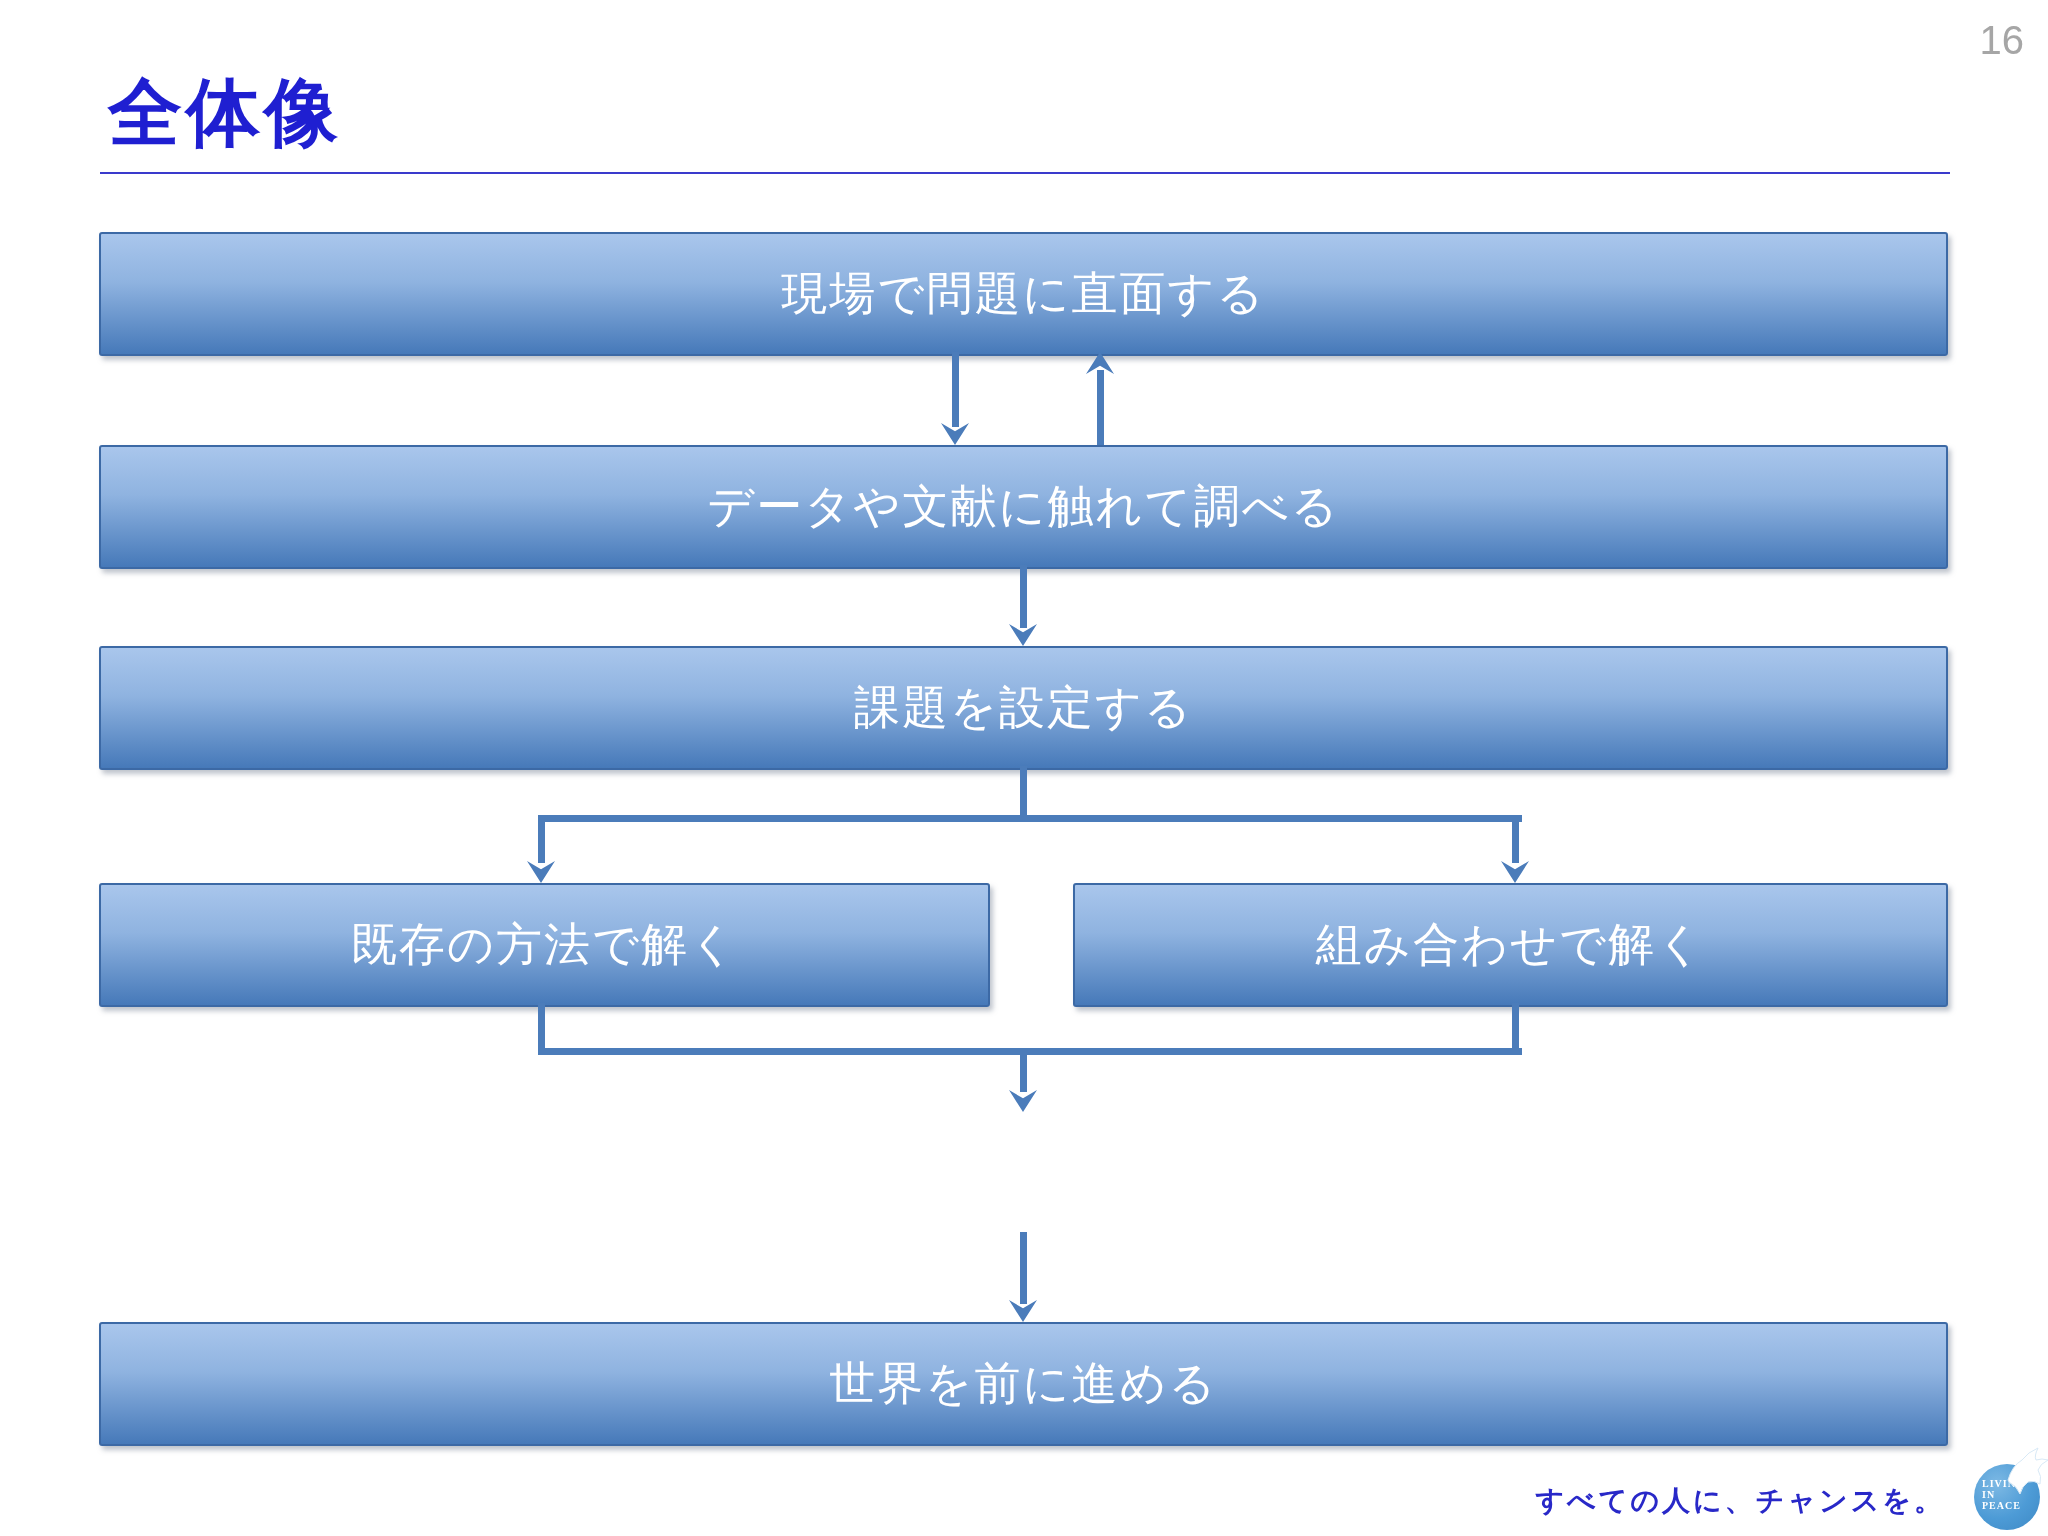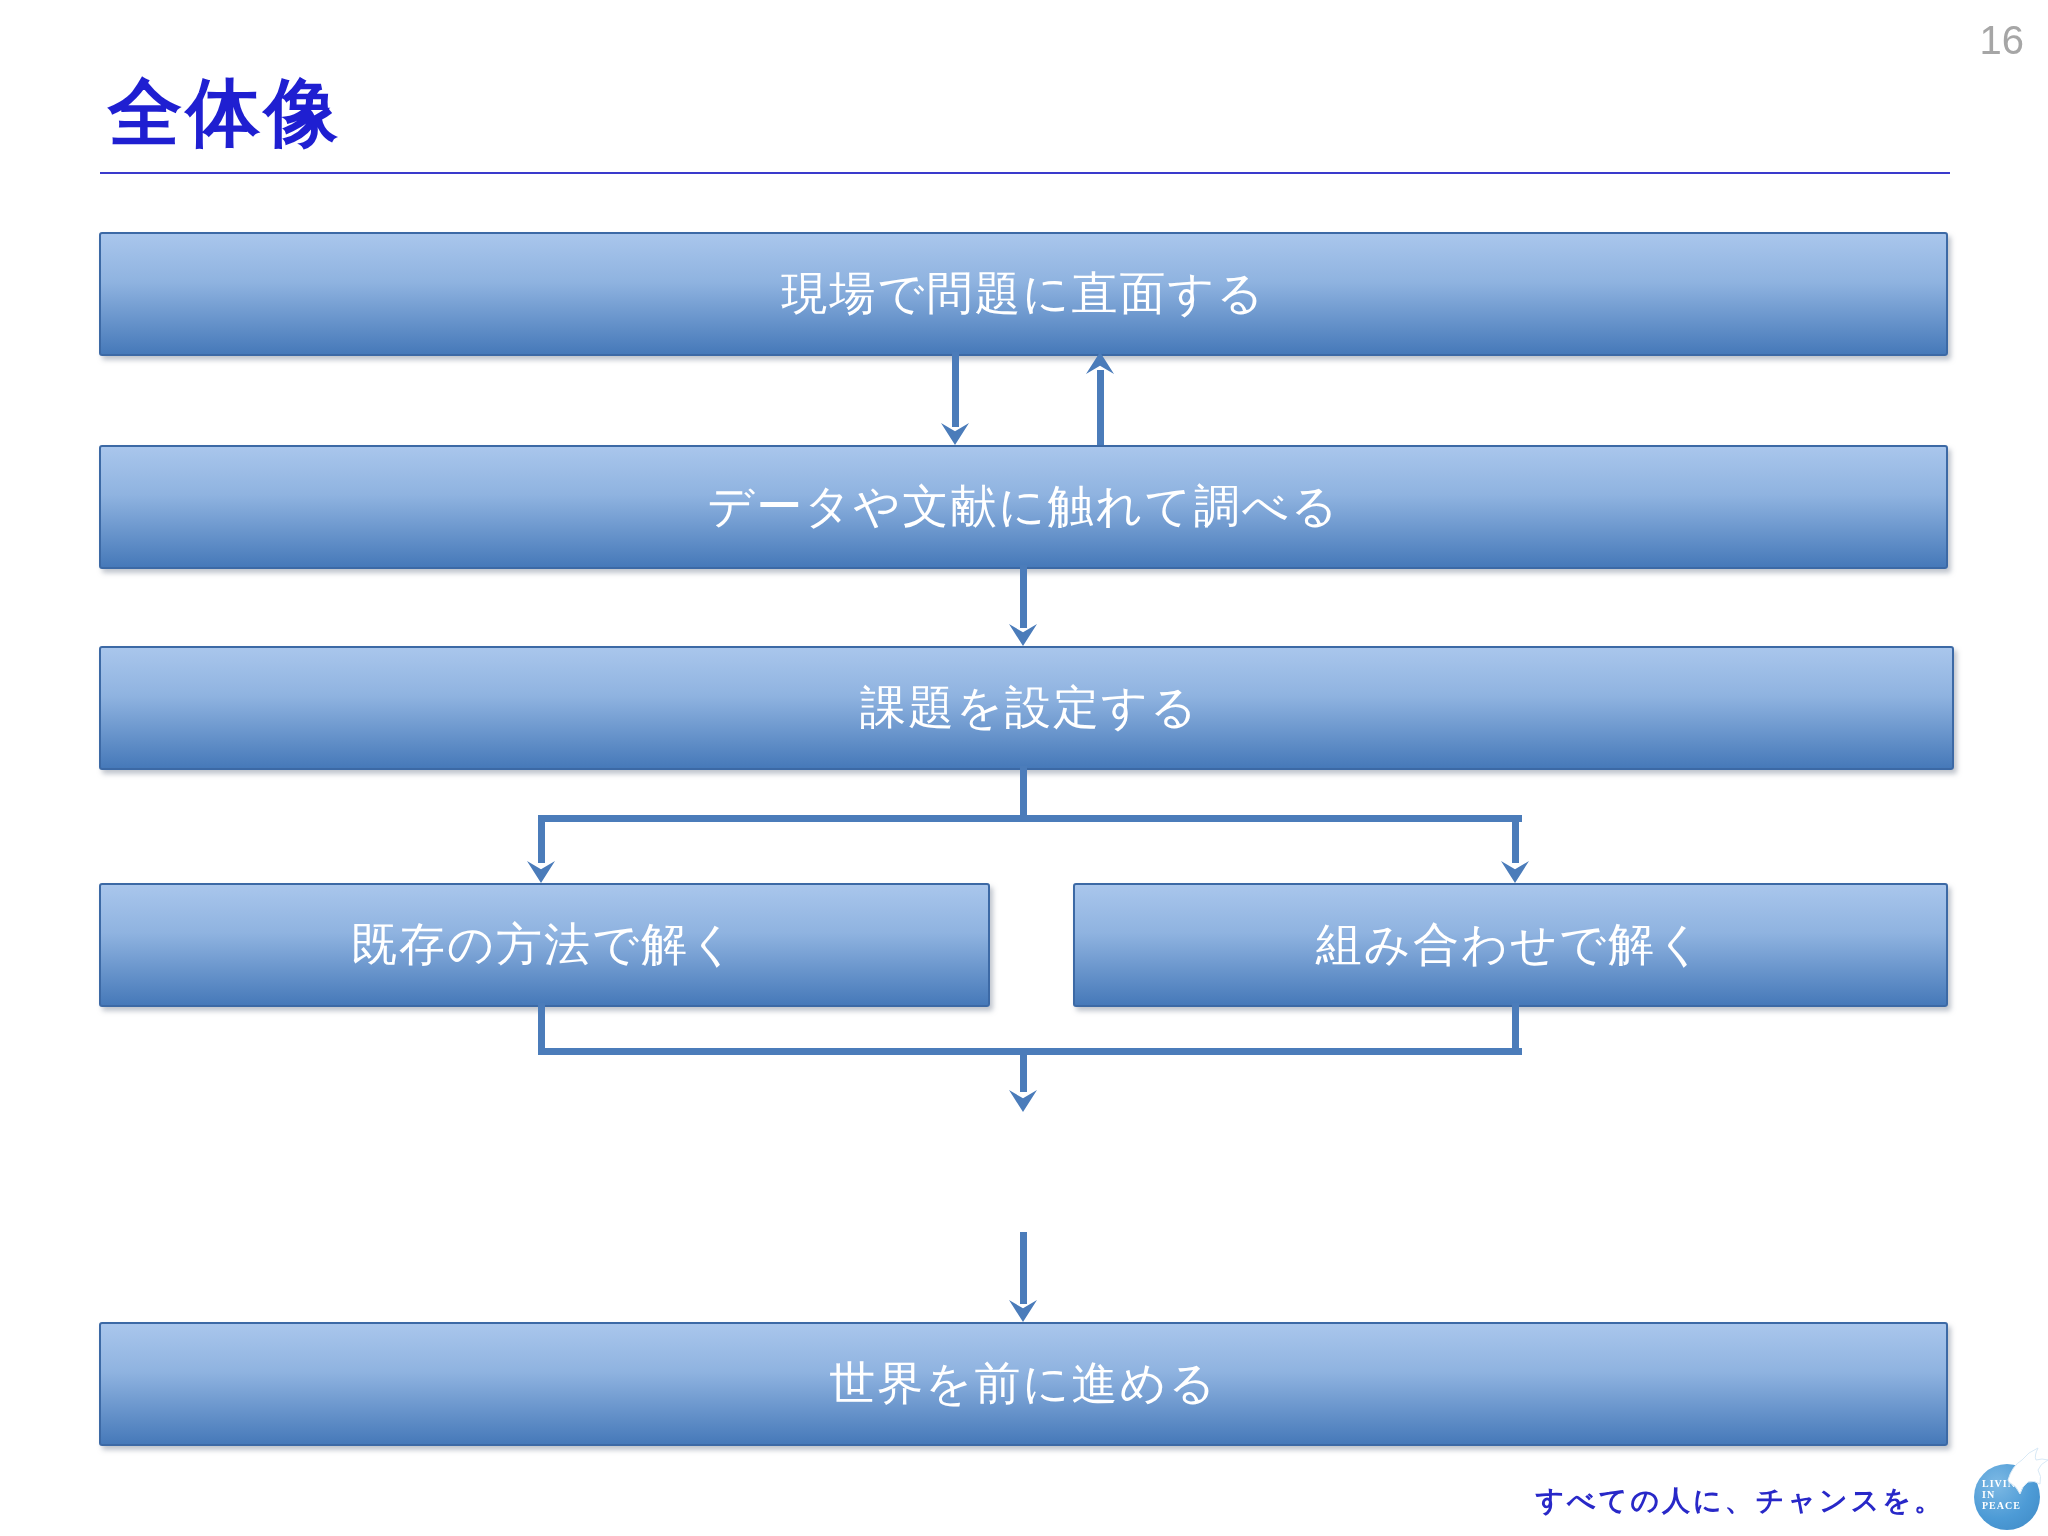--- a/index.html
+++ b/index.html
@@ -59,21 +59,21 @@
   <div class="page-number">16</div>
   <h1 class="title">全体像</h1>
   <div class="title-rule"></div>
 
   <div class="box" style="top:232px;">
     <span>現場で問題に直面する</span>
   </div>
   <div class="box" style="top:445px;">
     <span>データや文献に触れて調べる</span>
   </div>
-  <div class="box" style="top:646px;padding-left:6px;">
+  <div class="box" style="top:646px;">
     <span>課題を設定する</span>
   </div>
   <div class="box half-left" style="top:883px;">
     <span>既存の方法で解く</span>
   </div>
   <div class="box half-right" style="top:883px;">
     <span>組み合わせで解く</span>
   </div>
   <div class="box" style="top:1322px;align-items:center;">
     <span>世界を前に進める</span>

